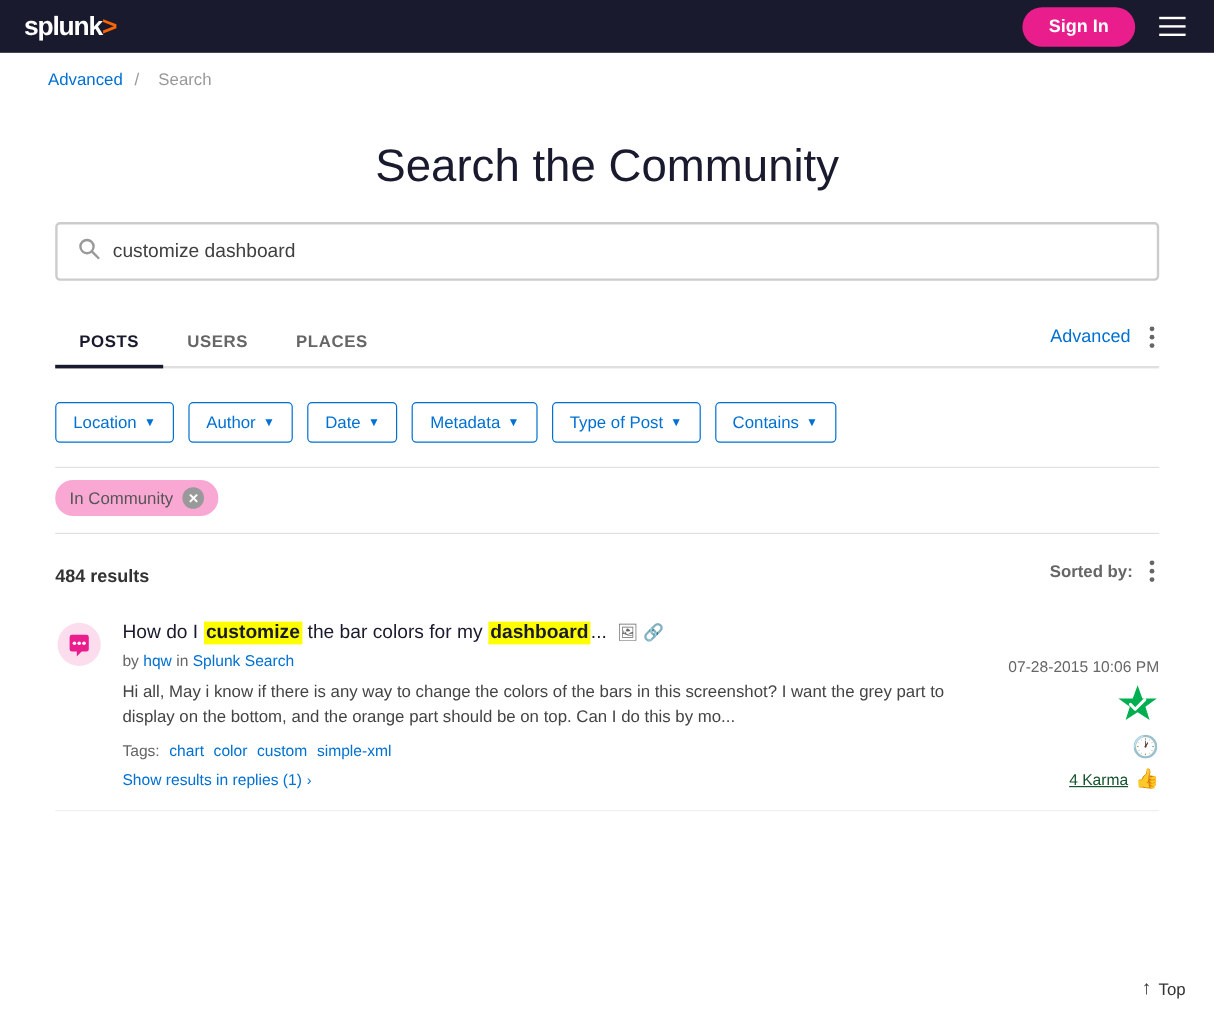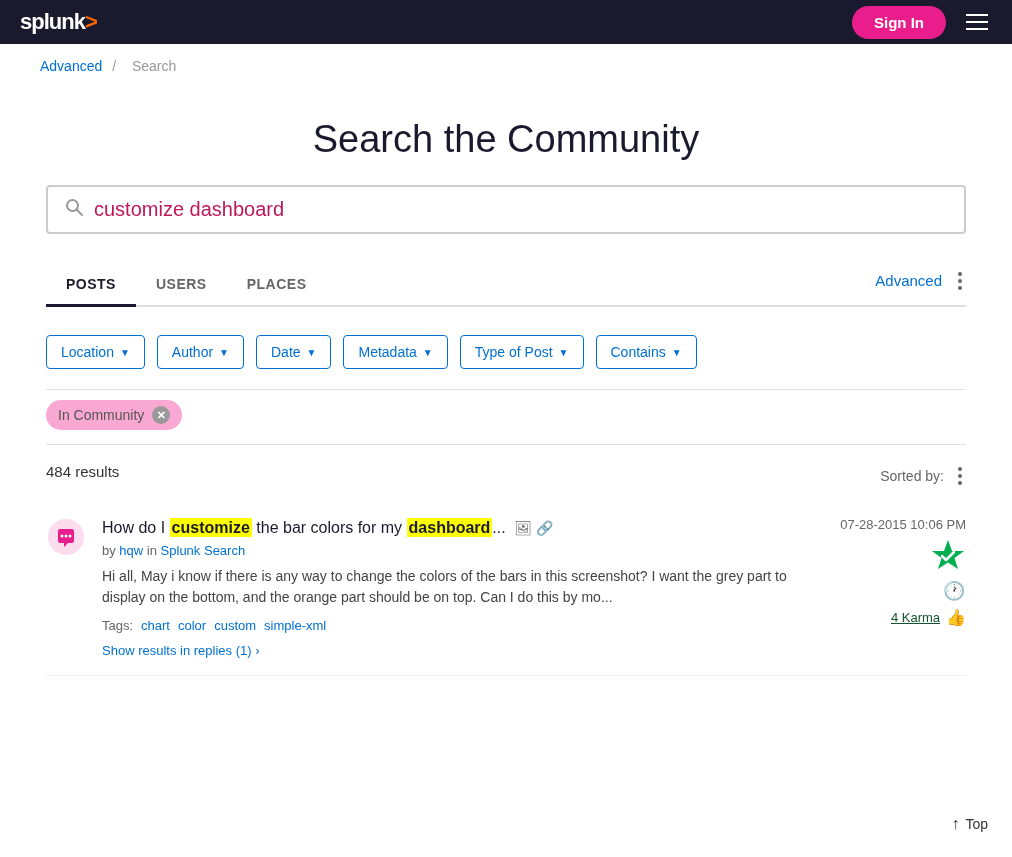--- a/index.html
+++ b/index.html
@@ -93,22 +93,22 @@
     }
     .search-icon {
       color: #999;
       font-size: 18px;
       margin-right: 10px;
     }
     .search-input {
       flex: 1;
       border: none;
       outline: none;
-      font-size: 20px;
-      color: #be185d;
+      font-size: 16px;
+      color: #404040;
     }
 
     
     .tabs {
       display: flex;
       align-items: center;
       border-bottom: 2px solid #e0e0e0;
       margin-bottom: 8px;
     }
     .tab-list {
@@ -212,23 +212,24 @@
     }
     .divider {
       border: none;
       border-top: 1px solid #e0e0e0;
       margin: 0;
     }
 
     
     .results-header {
       display: flex;
-      align-items: flex-start;
+      align-items: flex-end;
       justify-content: space-between;
       padding: 18px 0 12px;
+      font-weight: bold;
     }
     .results-count {
       font-size: 15px;
       color: #333;
     }
     .results-right {
       display: flex;
       align-items: center;
       gap: 10px;
     }
@@ -290,20 +291,21 @@
       color: #666;
       text-align: right;
       white-space: nowrap;
     }
     .post-right {
       display: flex;
       flex-direction: column;
       align-items: flex-end;
       gap: 6px;
       flex-shrink: 0;
+      justify-content: flex-end;
     }
     .karma-row {
       display: flex;
       align-items: center;
       gap: 6px;
       font-size: 13px;
     }
     .karma-count {
       color: #14532d;
     }

